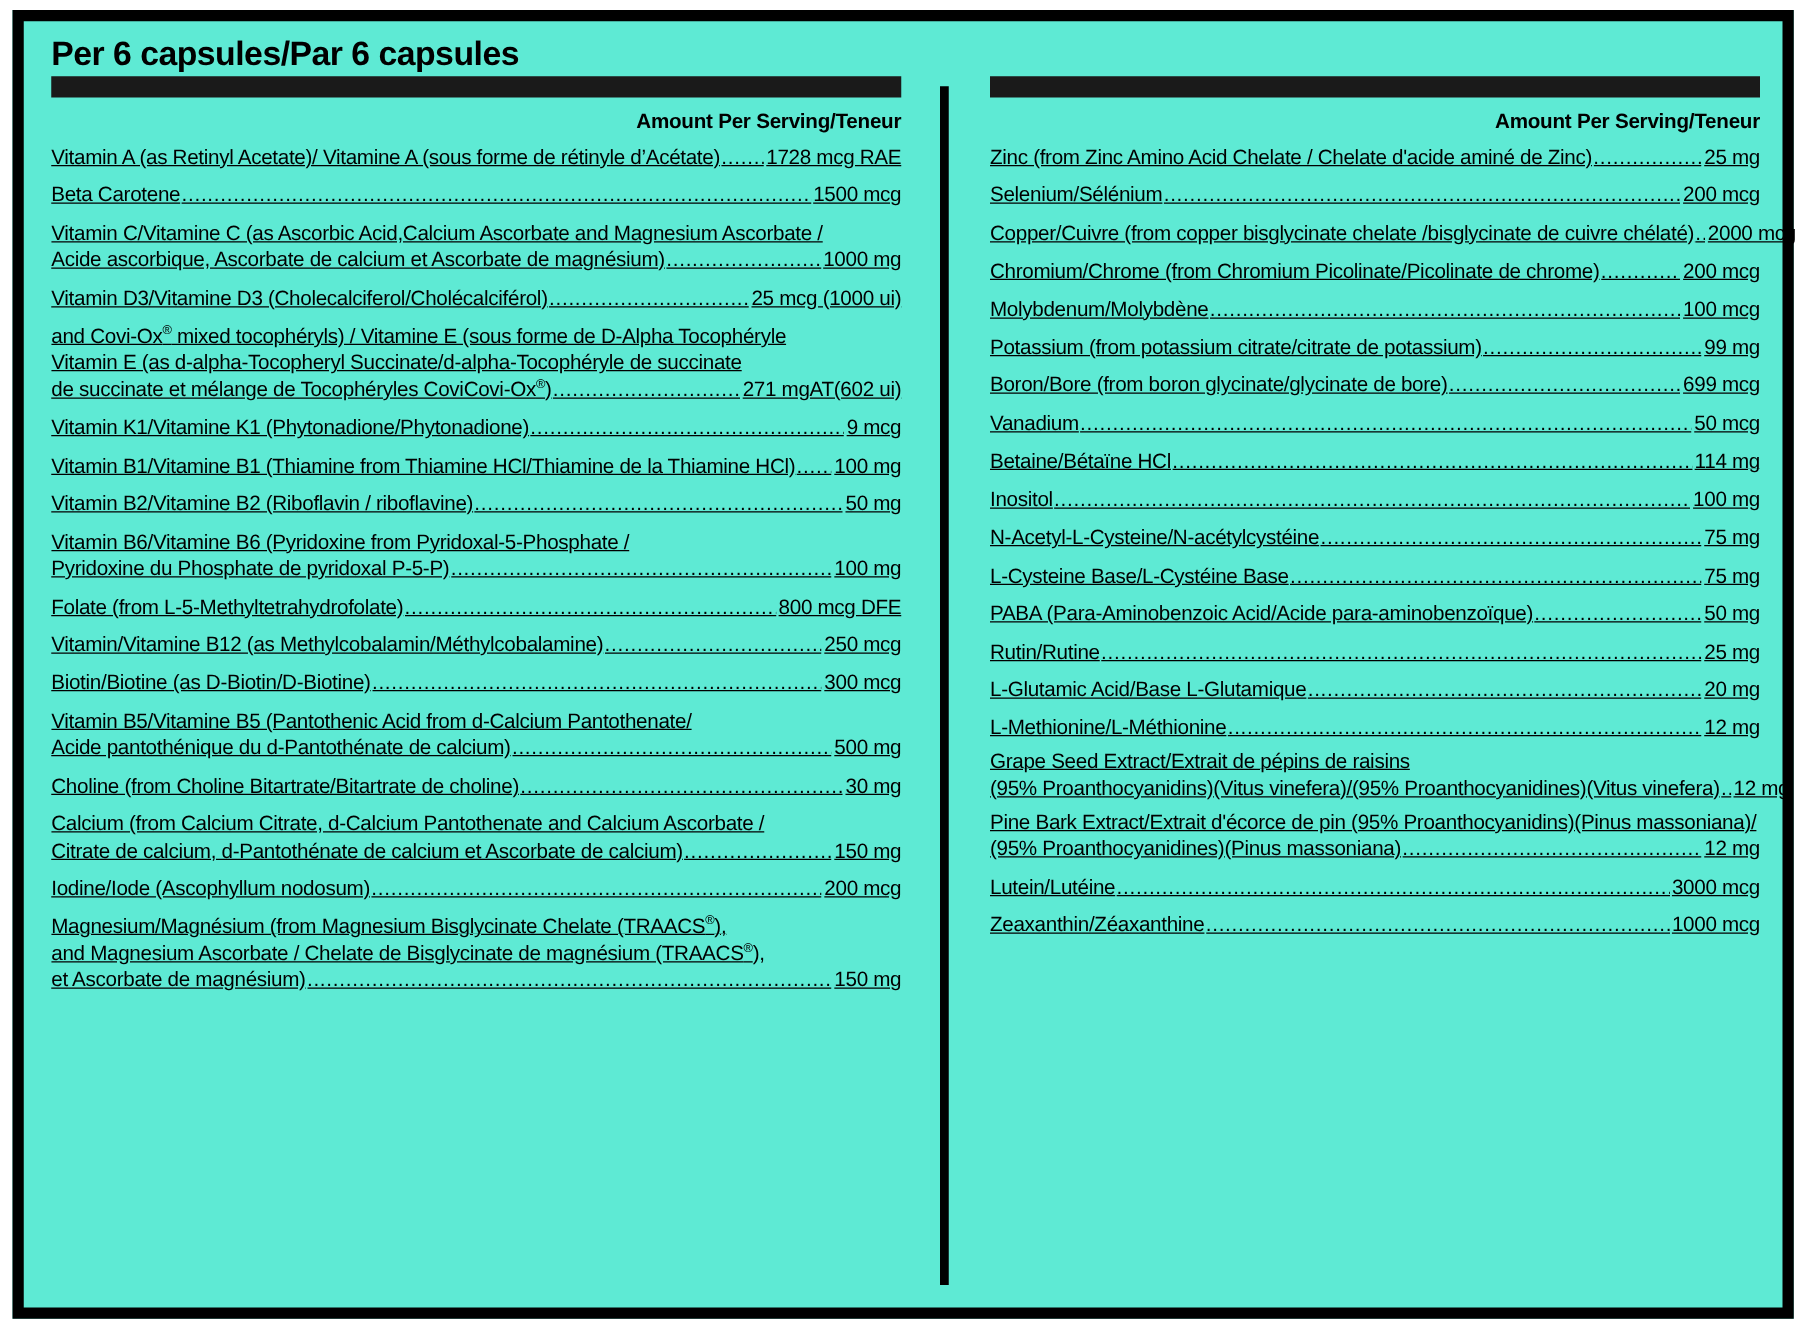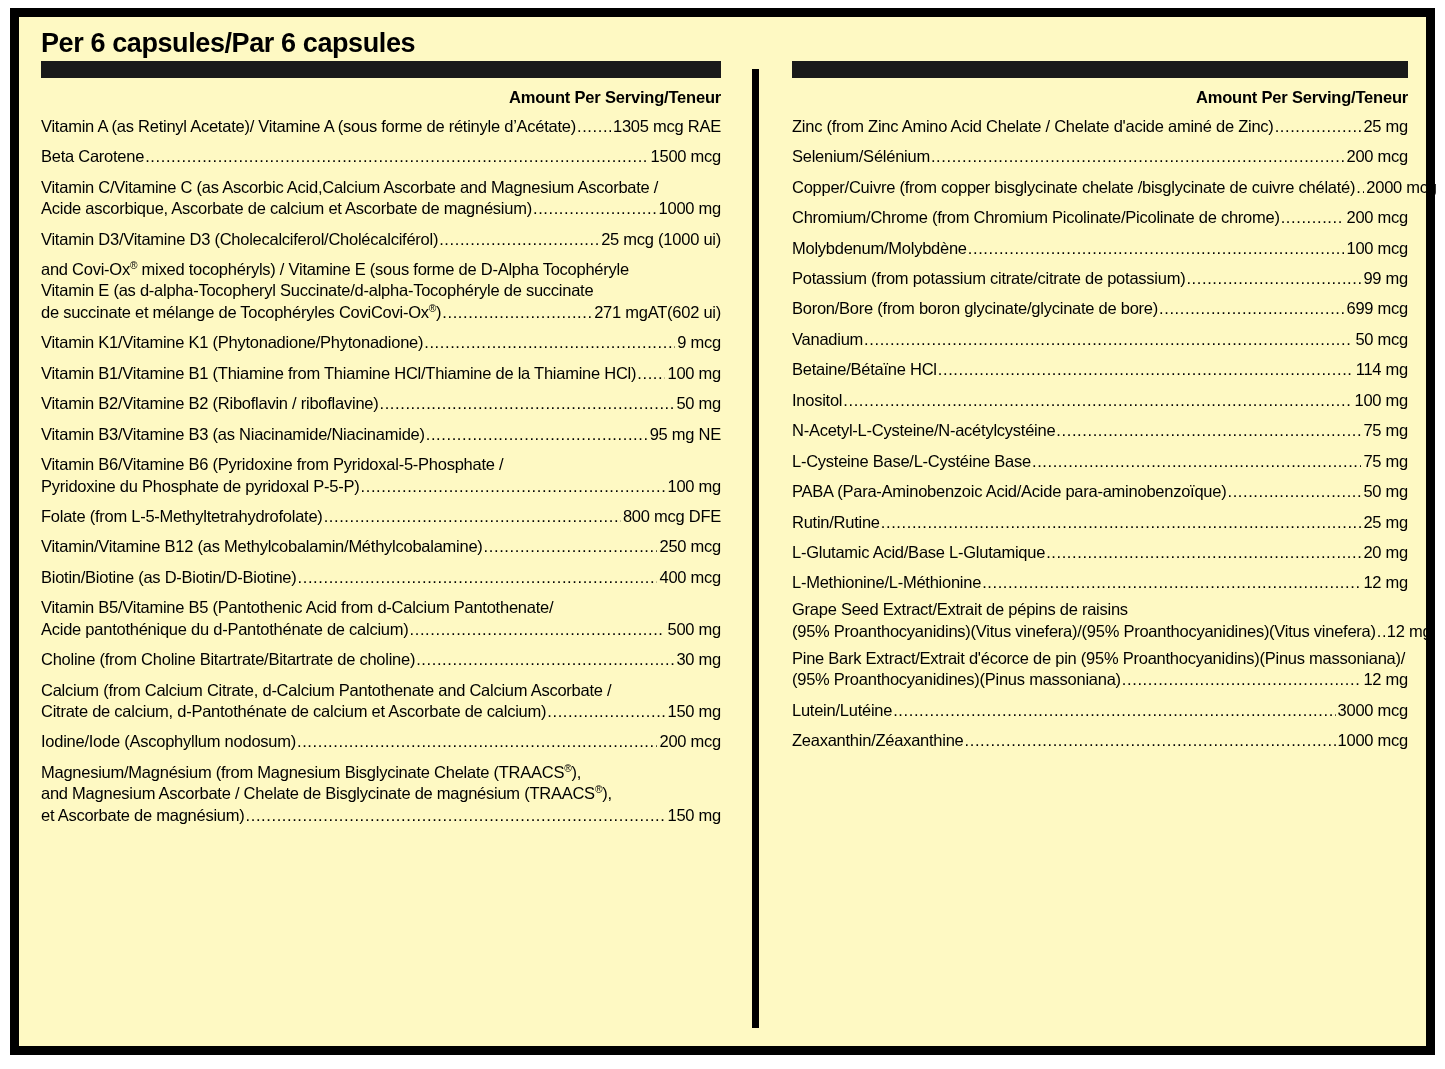--- a/index.html
+++ b/index.html
@@ -17,21 +17,21 @@
     box-sizing: border-box;
     background: #ffffff;
     padding: 8px 10px 14px 10px;
     position: relative;
   }
   .label-frame {
     box-sizing: border-box;
     width: 100%;
     height: 100%;
     border: 9px solid #000000;
-    background: #fef9c3;
+    background: #5eead4;
     padding: 6px 8px 6px 10px;
     display: flex;
     flex-direction: column;
   }
   .panel-title {
     font-size: 27px;
     font-weight: bold;
     letter-spacing: -0.4px;
     color: #000000;
     line-height: 1.05;
@@ -78,20 +78,21 @@
     text-align: right;
     font-size: 16.5px;
     font-weight: bold;
     letter-spacing: -0.2px;
     color: #000000;
     padding: 10px 0 4px 0;
     white-space: nowrap;
   }
   .nutrient-list {
     display: block;
+    text-decoration: underline;
   }
   .nutrient-row {
     display: block;
     font-size: 16.5px;
     color: #000000;
     line-height: 1.30;
     letter-spacing: -0.25px;
     padding: 4.5px 0 4.5px 0;
   }
   .nutrient-row.tight {
@@ -145,21 +146,21 @@
     <div class="columns">
 
       <div class="column column-left">
         <div class="rule-bar"></div>
         <div class="amount-header">Amount Per Serving/Teneur</div>
         <div class="nutrient-list" id="left-list">
             <div class="nutrient-row">
               <div class="nutrient-final">
                 <span class="nutrient-name">Vitamin A (as Retinyl Acetate)/ Vitamine A (sous forme de rétinyle d’Acétate)</span>
                 <span class="leader"></span>
-                <span class="nutrient-amount">1305 mcg RAE</span>
+                <span class="nutrient-amount">1728 mcg RAE</span>
               </div>
             </div>
             <div class="nutrient-row">
               <div class="nutrient-final">
                 <span class="nutrient-name">Beta Carotene</span>
                 <span class="leader"></span>
                 <span class="nutrient-amount">1500 mcg</span>
               </div>
             </div>
             <div class="nutrient-row">
@@ -201,27 +202,20 @@
               </div>
             </div>
             <div class="nutrient-row">
               <div class="nutrient-final">
                 <span class="nutrient-name">Vitamin B2/Vitamine B2 (Riboflavin / riboflavine)</span>
                 <span class="leader"></span>
                 <span class="nutrient-amount">50 mg</span>
               </div>
             </div>
             <div class="nutrient-row">
-              <div class="nutrient-final">
-                <span class="nutrient-name">Vitamin B3/Vitamine B3 (as Niacinamide/Niacinamide)</span>
-                <span class="leader"></span>
-                <span class="nutrient-amount">95 mg NE</span>
-              </div>
-            </div>
-            <div class="nutrient-row">
               <div class="nutrient-pre">Vitamin B6/Vitamine B6 (Pyridoxine from Pyridoxal-5-Phosphate /</div>
               <div class="nutrient-final">
                 <span class="nutrient-name">Pyridoxine du Phosphate de pyridoxal P-5-P)</span>
                 <span class="leader"></span>
                 <span class="nutrient-amount">100 mg</span>
               </div>
             </div>
             <div class="nutrient-row">
               <div class="nutrient-final">
                 <span class="nutrient-name">Folate (from L-5-Methyltetrahydrofolate)</span>
@@ -233,21 +227,21 @@
               <div class="nutrient-final">
                 <span class="nutrient-name">Vitamin/Vitamine B12 (as Methylcobalamin/Méthylcobalamine)</span>
                 <span class="leader"></span>
                 <span class="nutrient-amount">250 mcg</span>
               </div>
             </div>
             <div class="nutrient-row">
               <div class="nutrient-final">
                 <span class="nutrient-name">Biotin/Biotine (as D-Biotin/D-Biotine)</span>
                 <span class="leader"></span>
-                <span class="nutrient-amount">400 mcg</span>
+                <span class="nutrient-amount">300 mcg</span>
               </div>
             </div>
             <div class="nutrient-row">
               <div class="nutrient-pre">Vitamin B5/Vitamine B5 (Pantothenic Acid from d-Calcium Pantothenate/</div>
               <div class="nutrient-final">
                 <span class="nutrient-name">Acide pantothénique du d-Pantothénate de calcium)</span>
                 <span class="leader"></span>
                 <span class="nutrient-amount">500 mg</span>
               </div>
             </div>

